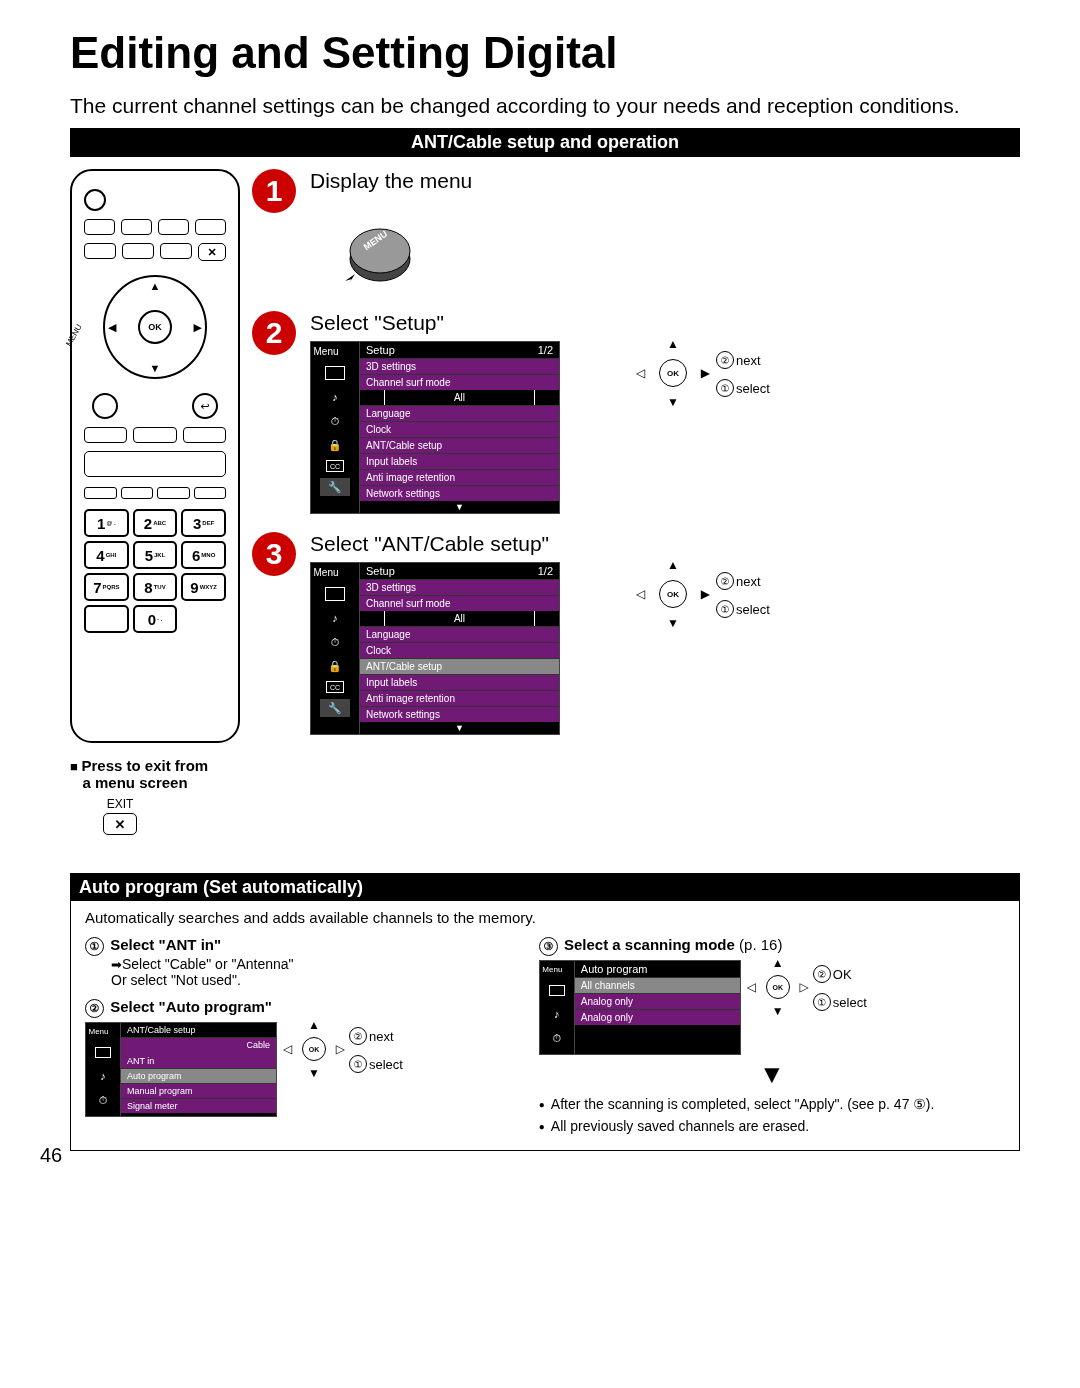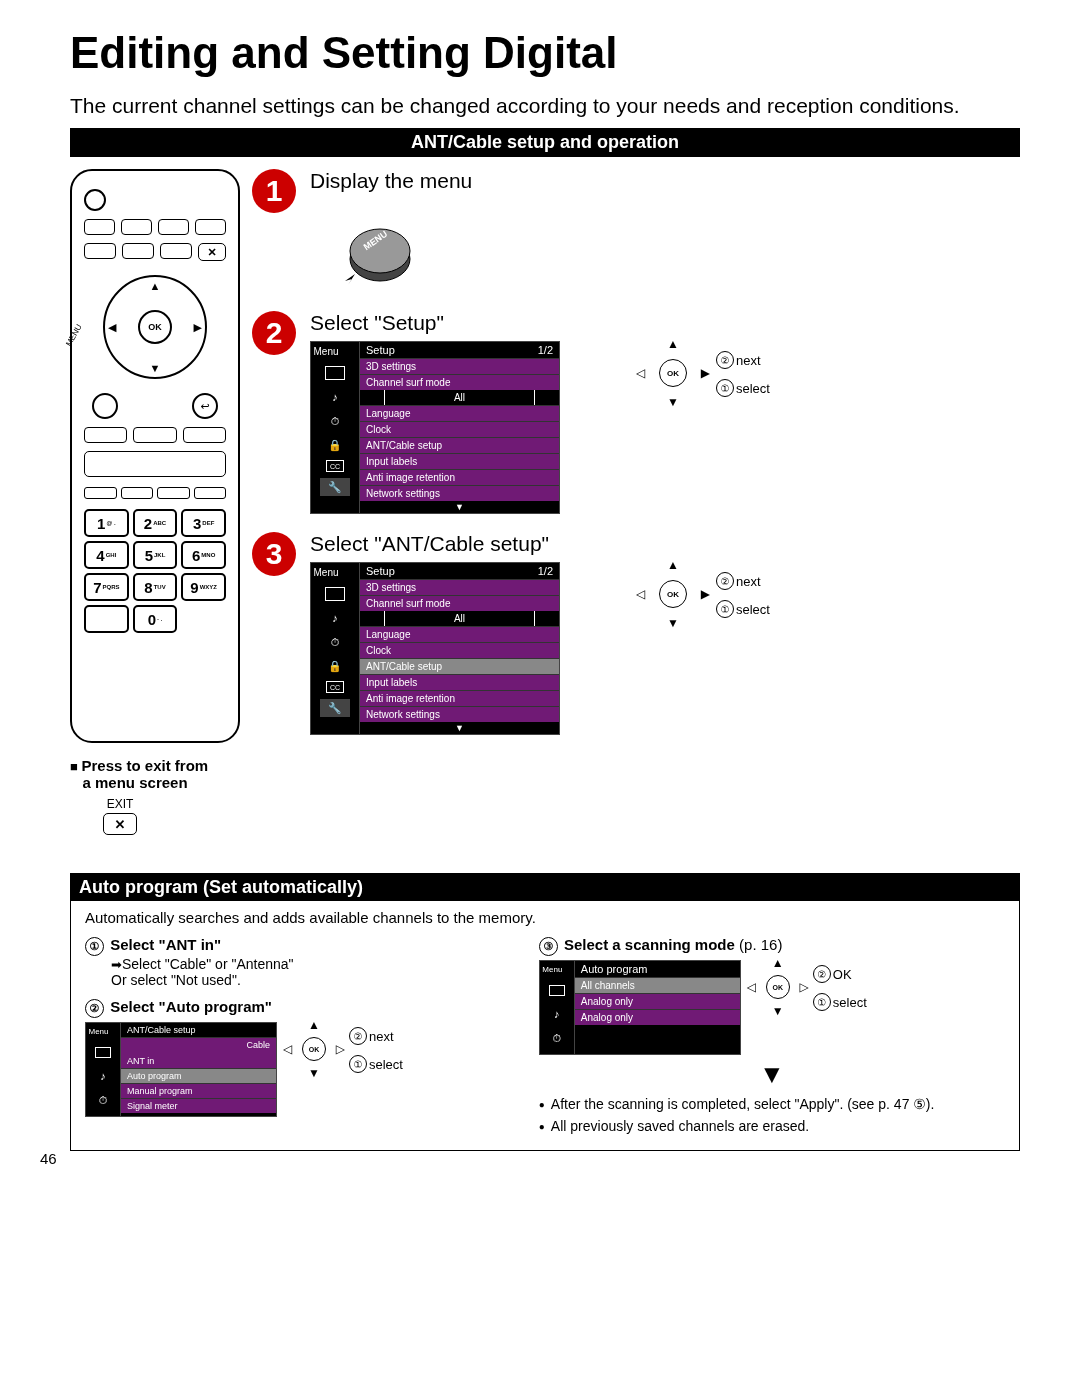--- a/index.html
+++ b/index.html
@@ -252,21 +252,21 @@
 .big-arrow {
   font-size: 26px; text-align: center; margin: 4px 0;
 }
 .bullet {
   font-size: 14px; margin-top: 6px; display: flex; gap: 6px;
 }
 .bullet::before {
   content: "●"; font-size: 10px; padding-top: 3px;
 }
 .page-num {
-  position: absolute; bottom: 4px; left: 40px; font-size: 15px; text-align: right;
+  position: absolute; bottom: 4px; left: 40px; font-size: 20px; text-align: right;
 }
 </style>
 </head>
 <body>
 
 <div class="page">
   <h1>Editing and Setting Digital</h1>
   <div class="intro">The current channel settings can be changed according to your needs and reception conditions.</div>
   <div class="black-bar">ANT/Cable setup and operation</div>
 

